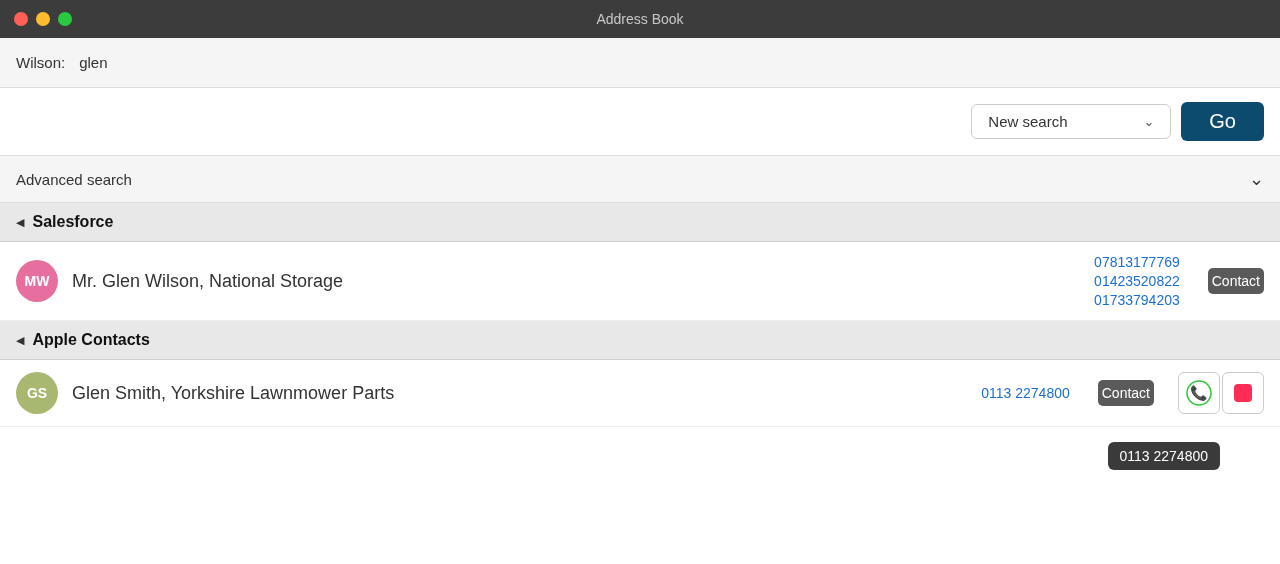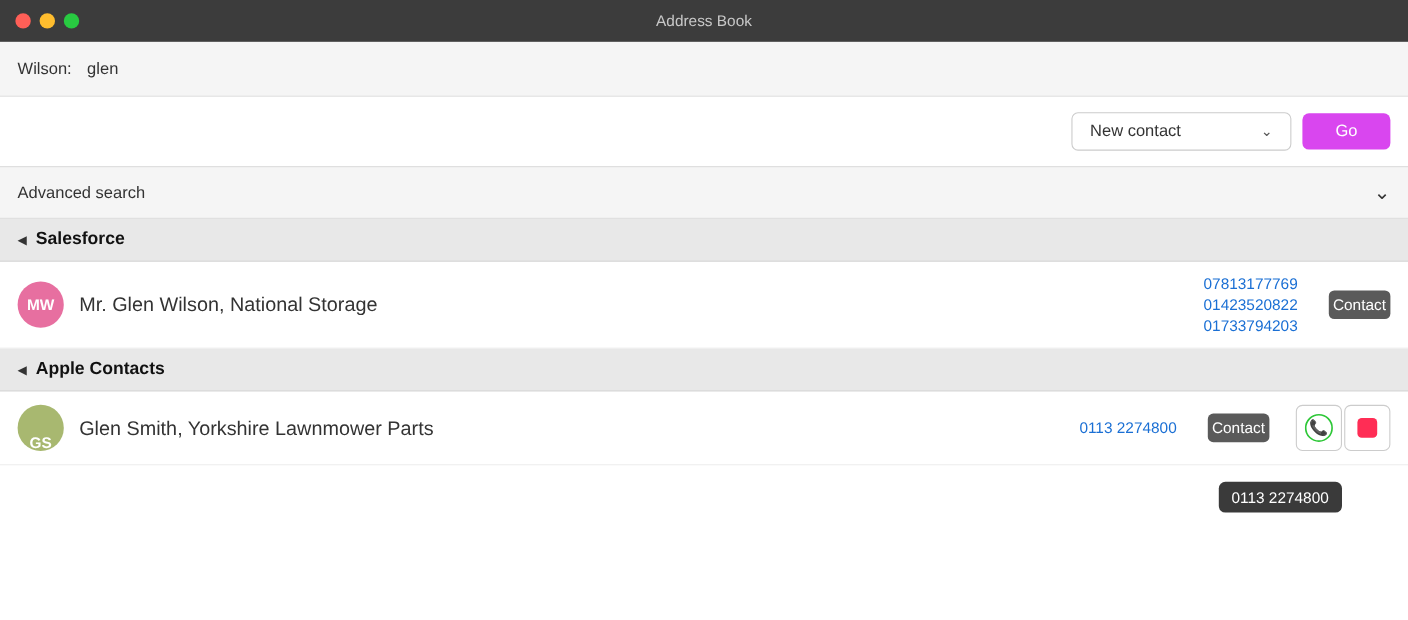--- a/index.html
+++ b/index.html
@@ -96,25 +96,25 @@
       cursor: pointer;
       min-width: 200px;
       justify-content: space-between;
     }
     .dropdown-btn .chevron {
       font-size: 13px;
       color: #555;
     }
     .go-btn {
       padding: 8px 28px;
-      background: #d946ef;
+      background: #0c4a6e;
       color: #fff;
       border: none;
       border-radius: 6px;
-      font-size: 15px;
+      font-size: 20px;
       font-weight: 500;
       cursor: pointer;
       min-width: 80px;
     }
 
     
     .advanced-row {
       display: flex;
       align-items: center;
       justify-content: space-between;
@@ -168,21 +168,21 @@
       border-radius: 50%;
       display: flex;
       align-items: center;
       justify-content: center;
       font-size: 14px;
       font-weight: bold;
       color: #fff;
       flex-shrink: 0;
     }
     .avatar-mw { background: #e76fa0; }
-    .avatar-gs { background: #a8b870; align-items: flex-end; }
+    .avatar-gs { background: #a8b870; }
 
     .contact-name {
       font-size: 18px;
       color: #333;
       flex: 1;
     }
 
     .contact-phones {
       display: flex;
       flex-direction: column;
@@ -258,21 +258,21 @@
 
 <div class="main">
 
   <div class="search-row">
     <span class="search-label">Wilson:</span>
     <input class="search-input" type="text" value="glen" style="">
   </div>
 
   <div class="action-row">
     <button class="dropdown-btn">
-      <span>New contact</span>
+      <span>New search</span>
       <span class="chevron">⌄</span>
     </button>
     <button class="go-btn">Go</button>
   </div>
 
   <div class="advanced-row">
     <span class="advanced-label">Advanced search</span>
     <span class="advanced-chevron">⌄</span>
   </div>
 

